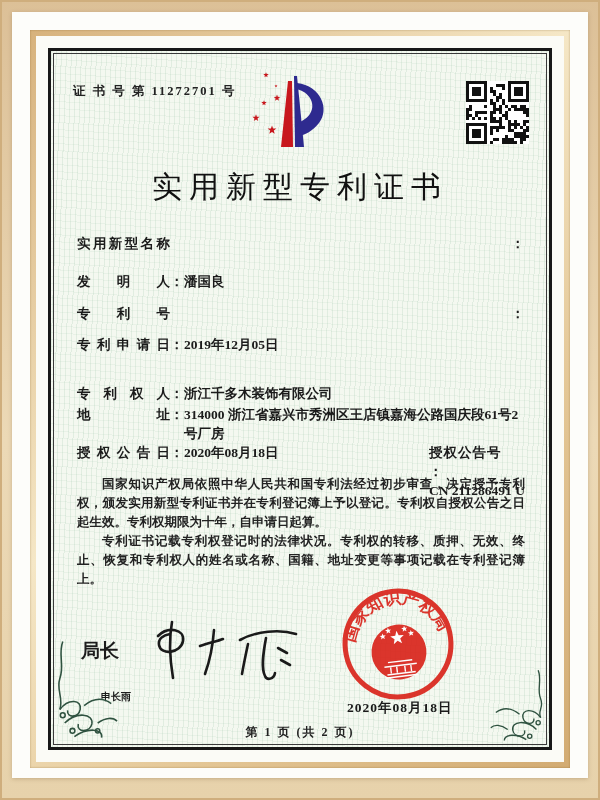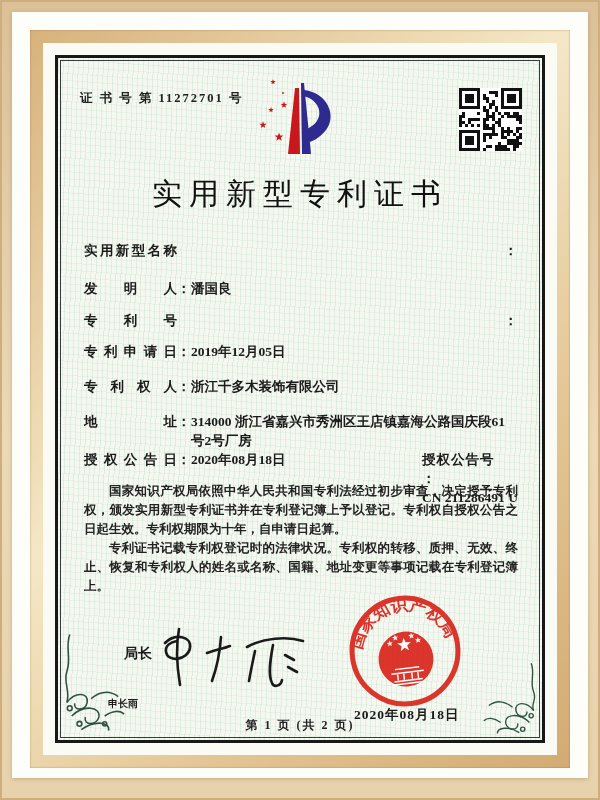--- a/index.html
+++ b/index.html
@@ -5,21 +5,21 @@
   html,body{margin:0;padding:0;background:#b9a07c;}
   body{width:600px;height:800px;font-family:"Liberation Serif","DejaVu Serif",serif;}
   *{box-sizing:border-box;}
 
   
   .frame-outer{width:600px;height:800px;padding:12px 12px 22px;
     background:linear-gradient(180deg,#dcc097 0%,#ecd9b6 55%,#e7d2ab 100%);
     box-shadow:inset 0 0 0 2px #cfae7d;}
   .band-white1{width:100%;height:100%;padding:18px 18px 10px;background:#fdfdfa;
     box-shadow:0 1px 4px rgba(90,60,20,.25);}
-  .band-gold{width:100%;height:100%;padding:13px;
+  .band-gold{width:100%;height:100%;padding:6px;
     background:linear-gradient(135deg,#d7b27c 0%,#f5e7c6 42%,#e4c796 70%,#d2ab72 100%);
     box-shadow:inset 0 0 2px rgba(120,80,20,.5);}
   .band-white2{width:100%;height:100%;padding:12px;background:#fbfbf6;}
 
   
   .paper{position:relative;width:100%;height:100%;border:3px solid #181818;
     background:
       repeating-linear-gradient(92deg,rgba(148,192,162,.20) 0 1px,transparent 1px 5px),
       repeating-linear-gradient(4deg,rgba(148,192,162,.12) 0 1px,transparent 1px 7px),
       #f4f8f0;
@@ -34,33 +34,33 @@
 
   .title{position:absolute;top:116px;left:0;width:100%;text-align:center;
     font-size:30px;font-weight:400;letter-spacing:7px;color:#111;}
 
   
   .frow{position:absolute;left:26px;right:24px;display:flex;align-items:flex-start;
     font-size:13.5px;font-weight:700;color:#1b1b1b;line-height:19px;justify-content:space-between;}
   .flabel{display:inline-block;width:93px;text-align:justify;text-align-last:justify;flex:none;}
   .fcolon{flex:none;width:14px;}
   .fvalue{flex:1;}
-  .r1{top:183px}.r2{top:221px}.r3{top:253px}.r4{top:284px}.r5{top:319px}
+  .r1{top:183px}.r2{top:221px}.r3{top:253px}.r4{top:284px}.r5{top:333px}
   .r6{top:354px}.r7{top:392px}
   .fpair2{margin-left:auto;display:flex;flex-direction:column;}
   .fpair2 .flabel2{letter-spacing:1px;flex:none;}
 
   
   .body-text{position:absolute;top:424px;left:26px;right:24px;font-size:12.5px;
     font-weight:600;color:#222;line-height:19px;text-align:justify;}
   .body-text p{margin:0;text-indent:2em;}
 
   
-  .sig-title{position:absolute;top:587px;left:30px;font-size:14px;font-weight:600;
-    color:#1c1c1c;font-family:"Liberation Sans","DejaVu Sans",sans-serif;margin-left:36px;}
+  .sig-title{position:absolute;top:587px;left:30px;font-size:19px;font-weight:600;
+    color:#1c1c1c;font-family:"Liberation Sans","DejaVu Sans",sans-serif;}
   .sig-name{position:absolute;top:639px;left:30px;font-size:10px;font-weight:600;
     color:#1c1c1c;font-family:"Liberation Sans","DejaVu Sans",sans-serif;margin-left:20px;}
   .sig-hand{position:absolute;top:565px;left:92px;width:172px;height:70px;}
 
   
   .seal{position:absolute;top:534px;left:288px;width:118px;height:118px;
     transform:rotate(-7deg);opacity:.92;}
   .seal-date{position:absolute;top:648px;left:296px;font-size:13.5px;font-weight:700;
     color:#1a1a1a;letter-spacing:1px;}
 

